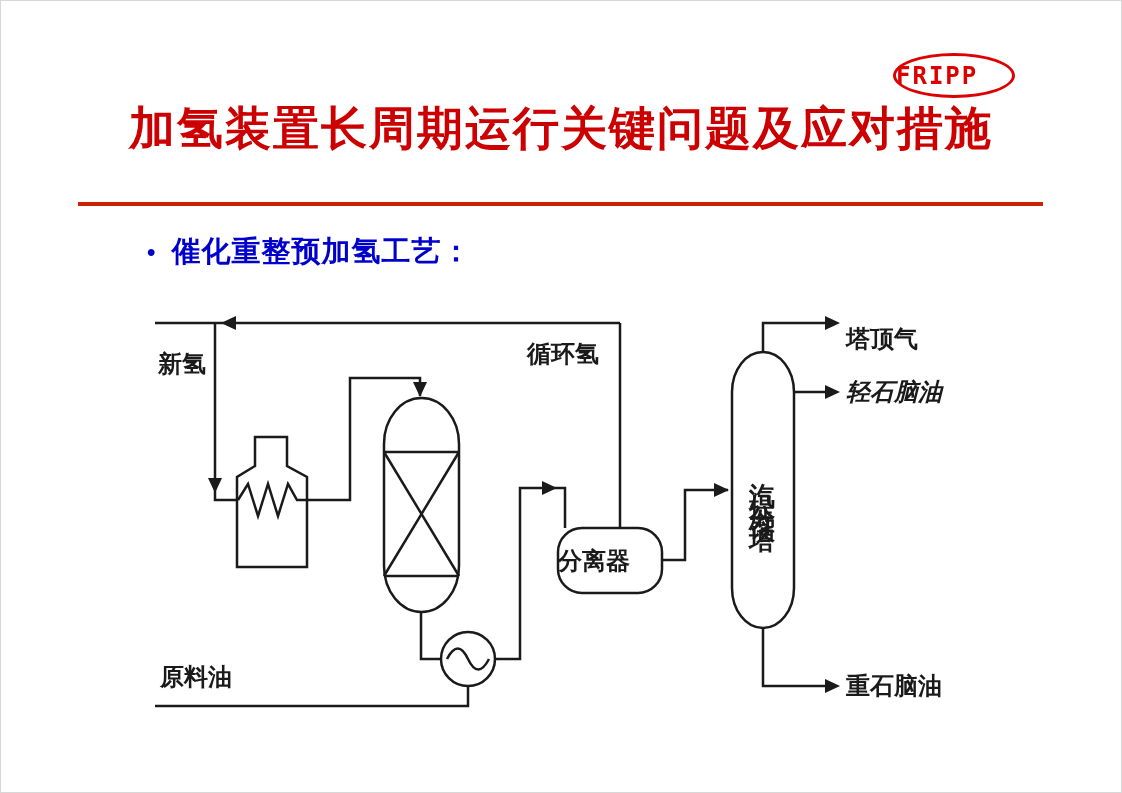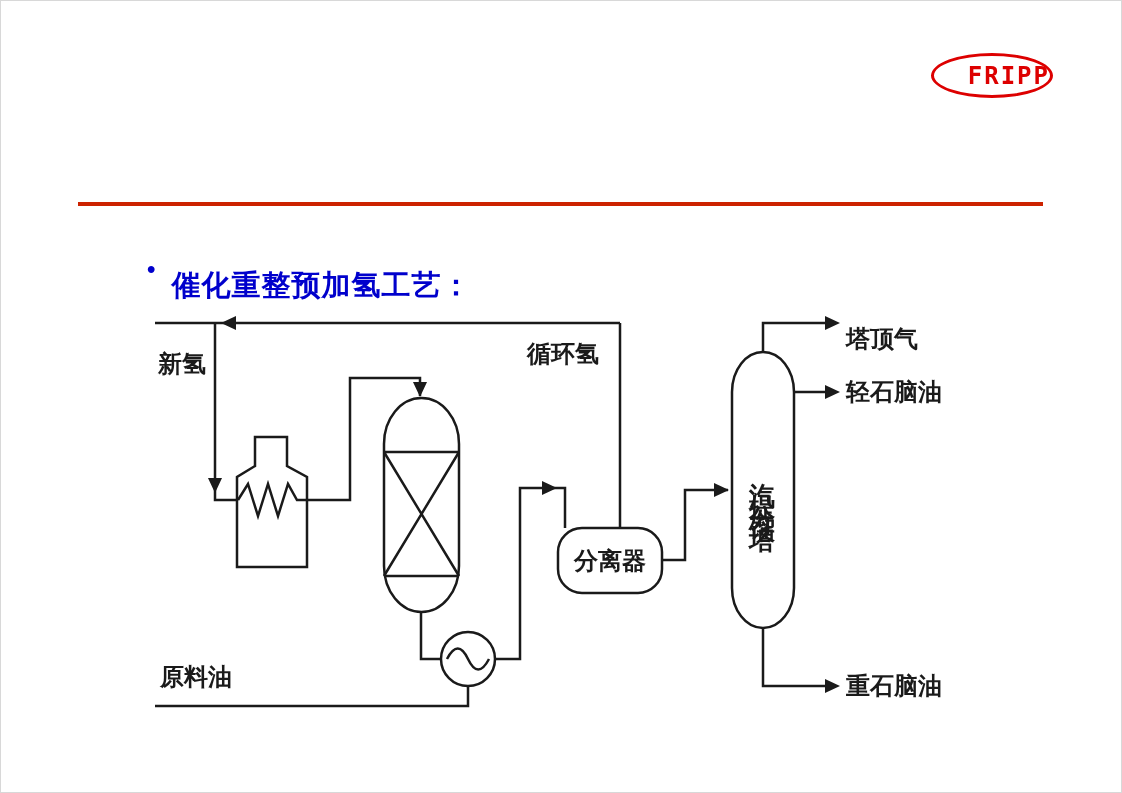--- a/index.html
+++ b/index.html
@@ -3,23 +3,23 @@
 <meta charset="utf-8">
 <style>
   html,body{margin:0;padding:0;background:#9a9a9a;}
   .slide{
     position:relative;width:1122px;height:793px;background:#ffffff;
     overflow:hidden;margin:0 auto;font-family:"Liberation Sans",sans-serif;
     box-shadow:inset 0 0 0 1px #d8d8d8;
   }
   
   .fripp{
-    position:absolute;left:931px;top:53px;width:122px;height:45px;
+    position:absolute;left:893px;top:53px;width:122px;height:45px;
     border:3px solid var(--logo-red,#dd0000);border-radius:50%;
-    display:flex;align-items:center;justify-content:flex-end;box-sizing:border-box;
+    display:flex;align-items:center;justify-content:flex-start;box-sizing:border-box;
   }
   .fripp .fripp-text{
     color:var(--logo-red,#dd0000);
     font-family:"DejaVu Sans Mono",monospace;
     font-size:24px;font-weight:bold;letter-spacing:2px;
   }
   .title{
     position:absolute;left:0;right:0;top:98px;margin:0;
     text-align:center;font-size:46px;font-weight:bold;letter-spacing:2px;
     color:var(--title-red,#cc0000);
@@ -27,47 +27,48 @@
   }
   .divider{
     position:absolute;left:78px;top:202px;width:965px;height:4px;
     background:var(--divider-red,#cc2200);
   }
   .bullet{
     position:absolute;left:147px;top:232px;display:flex;align-items:center;gap:16px;
     color:var(--bullet-blue,#0000cc);font-weight:bold;
   }
   .bullet .dot{font-size:24px;line-height:1;}
-  .bullet .txt{font-size:29px;font-family:Liberation Sans, sans-serif;letter-spacing:1px;margin-top:34px;}
+  .bullet .txt{font-size:29px;font-family:Liberation Sans, sans-serif;letter-spacing:1px;}
   
   .pfd{position:absolute;left:0;top:0;}
   .pfd .ln{fill:none;stroke:var(--diagram-ink,#1a1a1a);stroke-width:2.5;stroke-linejoin:miter;}
   .pfd .ah{fill:var(--diagram-ink,#1a1a1a);stroke:none;}
   .dlabel{
     position:absolute;color:var(--diagram-ink,#1a1a1a);
     font-weight:bold;font-size:24px;white-space:nowrap;line-height:1.15;
   }
-  .sep-label{left:558px;top:547px;width:104px;text-align:center;}
+  .sep-label{left:558px;top:547px;width:104px;}
   .col-label{
     position:absolute;left:732px;top:364px;width:62px;height:250px;
     display:flex;align-items:center;justify-content:center;
     writing-mode:vertical-rl;text-orientation:upright;
     font-size:26px;font-weight:bold;letter-spacing:11px;
     color:var(--diagram-ink,#1a1a1a);
   }
 </style>
 </head>
 <body>
 
 <div class="slide">
 
   <div class="fripp">
     <span class="fripp-text">FRIPP</span>
   </div>
 
+  <h1 class="title">加氢装置长周期运行关键问题及应对措施</h1>
 
   <div class="divider"></div>
 
   <div class="bullet">
     <span class="dot">•</span>
     <span class="txt">催化重整预加氢工艺：</span>
   </div>
 
   <svg class="pfd" width="1122" height="793" viewBox="0 0 1122 793">
 
@@ -113,16 +114,16 @@
     <path class="ln" d="M763 628 V686 H832"></path>
     <polygon class="ah" points="840,686 825,679 825,693"></polygon>
   </svg>
 
   <div class="dlabel" style="left:158px;top:350px;text-align:center;">新氢</div>
   <div class="dlabel" style="left:527px;top:340px;">循环氢</div>
   <div class="dlabel" style="left:160px;top:664px;font-family:Liberation Serif, serif;">原料油</div>
   <div class="dlabel sep-label">分离器</div>
   <div class="col-label">汽提分馏塔</div>
   <div class="dlabel" style="left:846px;top:325px;">塔顶气</div>
-  <div class="dlabel" style="left:846px;top:378px;">轻石脑油</div>
+  <div class="dlabel" style="left:846px;top:378px;font-style:italic;">轻石脑油</div>
   <div class="dlabel" style="left:846px;top:672px;">重石脑油</div>
 
 </div>
 
 </body></html>

